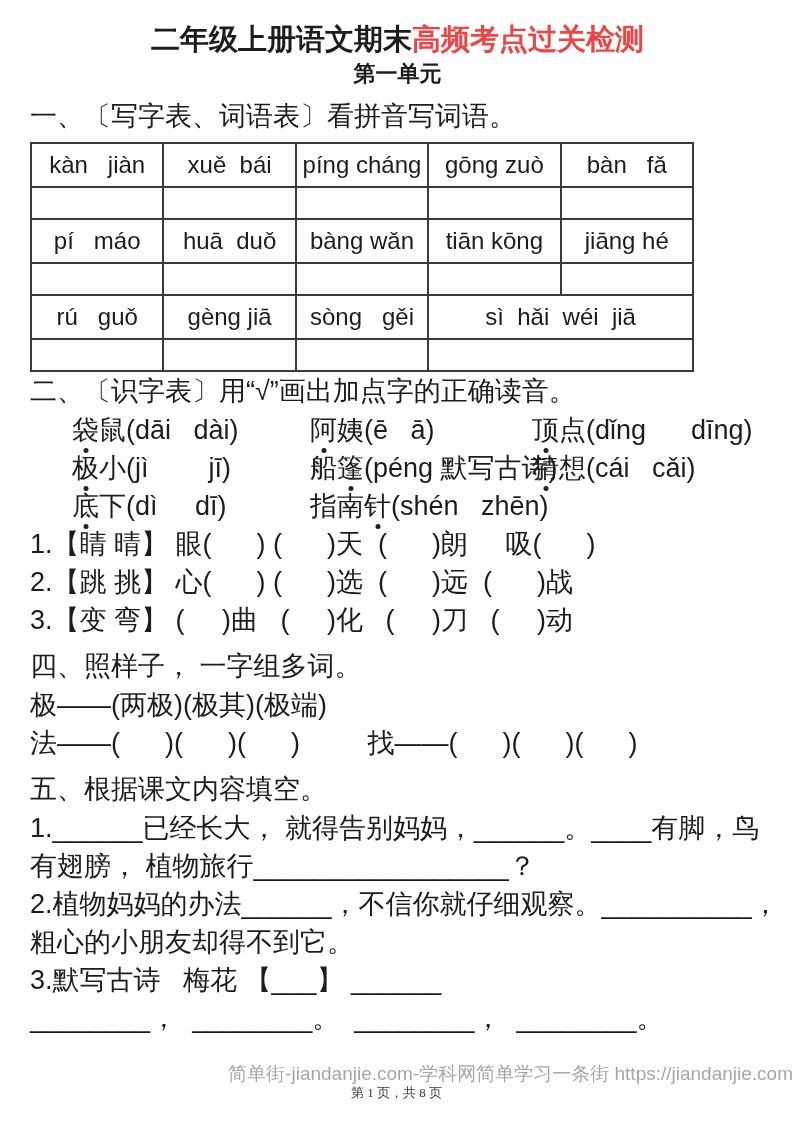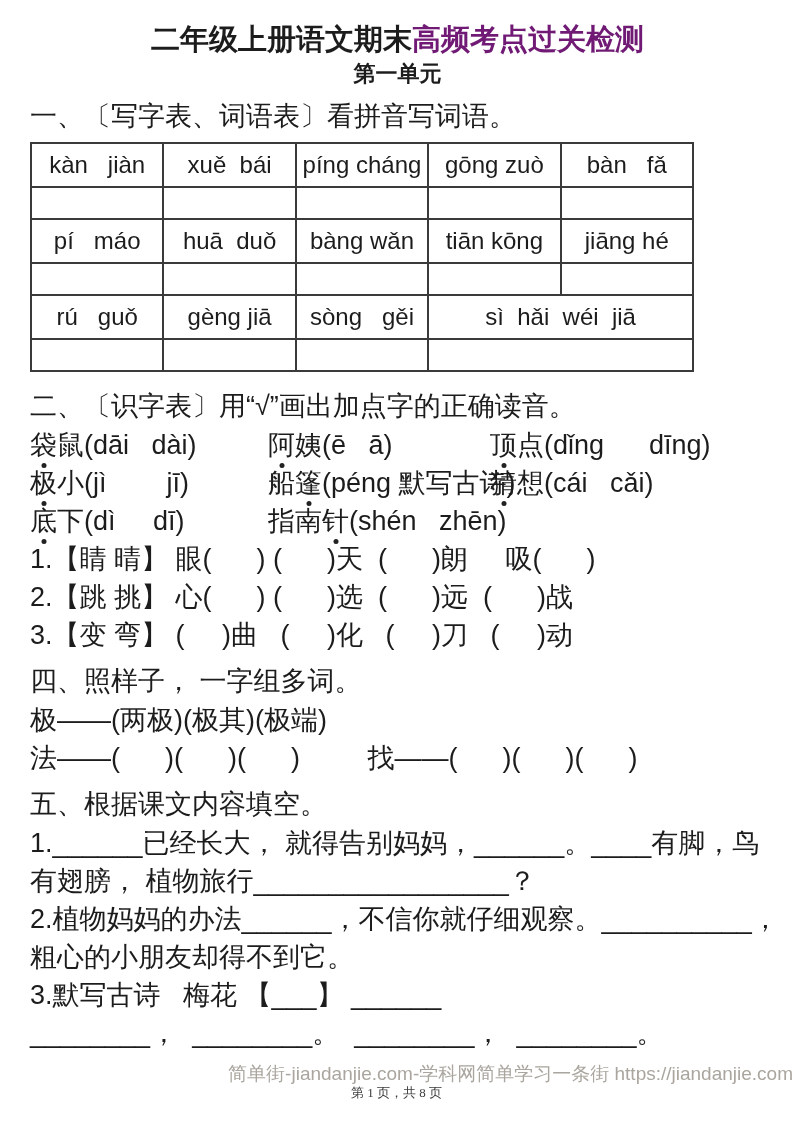--- a/index.html
+++ b/index.html
@@ -3,31 +3,31 @@
 <meta charset="utf-8">
 <style>
   html,body{margin:0;padding:0;}
   body{
     width:793px;height:1122px;position:relative;overflow:hidden;
     background:#ffffff;color:#1c1c1c;
     font-family:"Liberation Sans","DejaVu Sans",sans-serif;
   }
   .page{padding:20px 28px 0 30px;}
   .title{text-align:center;font-size:29px;font-weight:bold;line-height:38px;white-space:pre;}
-  .title .red{color:#701a75;}
+  .title .red{color:#ef4444;}
   .subtitle{text-align:center;font-size:22px;font-weight:bold;line-height:31px;}
   .line{font-size:27px;line-height:38px;white-space:pre;}
   .sec-heading{font-size:27px;line-height:39px;white-space:pre;margin-top:8px;}
   
   table.pinyin-table{border-collapse:collapse;width:664px;margin-top:6px;table-layout:fixed;}
   table.pinyin-table td{border:2px solid #3a3a3a;text-align:center;font-size:24px;padding:0;white-space:pre;}
   tr.py-row td{height:42px;}
   tr.answer-row td{height:30px;}
   
-  .grid2{display:grid;grid-template-columns:238px 222px auto;font-size:27px;line-height:38px;}
+  .grid2{display:grid;grid-template-columns:238px 222px auto;font-size:27px;line-height:38px;margin-left:42px;}
   .grid2 .item{white-space:pre;}
   .dotchar{position:relative;display:inline-block;}
   .dotchar::after{content:"";position:absolute;left:50%;bottom:-4px;transform:translateX(-50%);
     width:5px;height:5px;border-radius:50%;background:#222;}
   
   .watermark{position:absolute;left:0;right:0;top:1061px;text-align:right;
     font-size:19px;color:#aaa69f;white-space:pre;}
   .pagenum{position:absolute;left:0;right:0;top:1084px;text-align:center;
     font-size:13px;color:#3c3c3c;font-family:"Liberation Serif","DejaVu Serif",serif;white-space:pre;}
 </style>
@@ -87,21 +87,21 @@
       </tr>
       <tr class="answer-row">
         <td></td>
         <td></td>
         <td></td>
         <td colspan="2"></td>
       </tr>
     </tbody>
   </table>
 
-  <div class="sec-heading" style="margin-top:15px;">二、〔识字表〕用“√”画出加点字的正确读音。</div>
+  <div class="sec-heading" style="margin-top:0;">二、〔识字表〕用“√”画出加点字的正确读音。</div>
 
   <div class="grid2">
     <span class="item"><span></span><span class="dotchar">袋</span><span>鼠(dāi   dài)</span></span>
     <span class="item"><span></span><span class="dotchar">阿</span><span>姨(ē   ā)</span></span>
     <span class="item"><span></span><span class="dotchar">顶</span><span>点(dǐng      dīng)</span></span>
     <span class="item"><span></span><span class="dotchar">极</span><span>小(jì        jī)</span></span>
     <span class="item"><span>船</span><span class="dotchar">篷</span><span>(péng 默写古诗)</span></span>
     <span class="item"><span></span><span class="dotchar">猜</span><span>想(cái   cǎi)</span></span>
     <span class="item"><span></span><span class="dotchar">底</span><span>下(dì     dī)</span></span>
     <span class="item"><span>指南</span><span class="dotchar">针</span><span>(shén   zhēn)</span></span>

